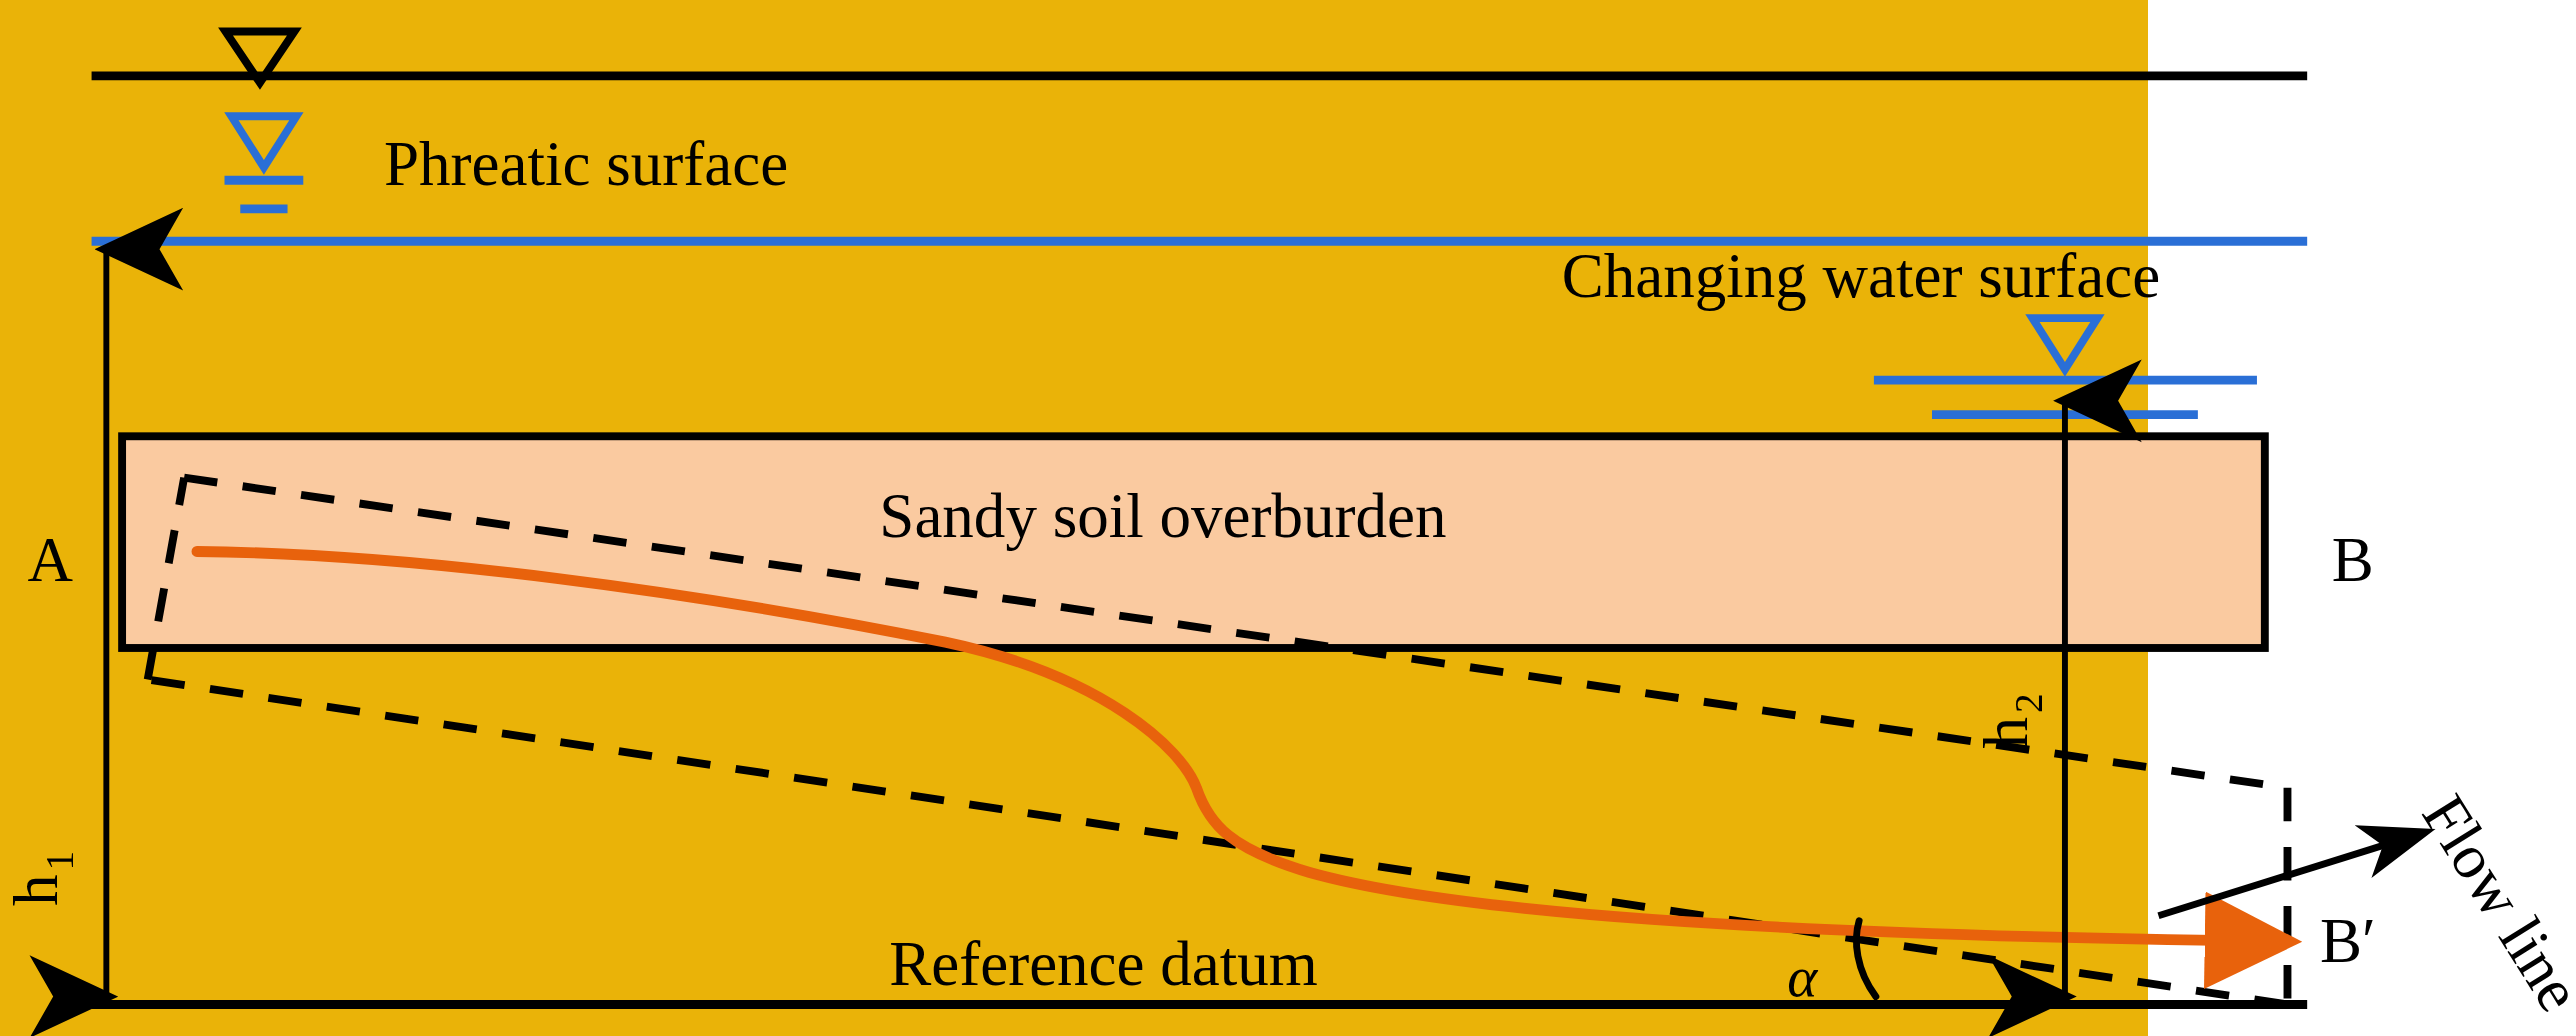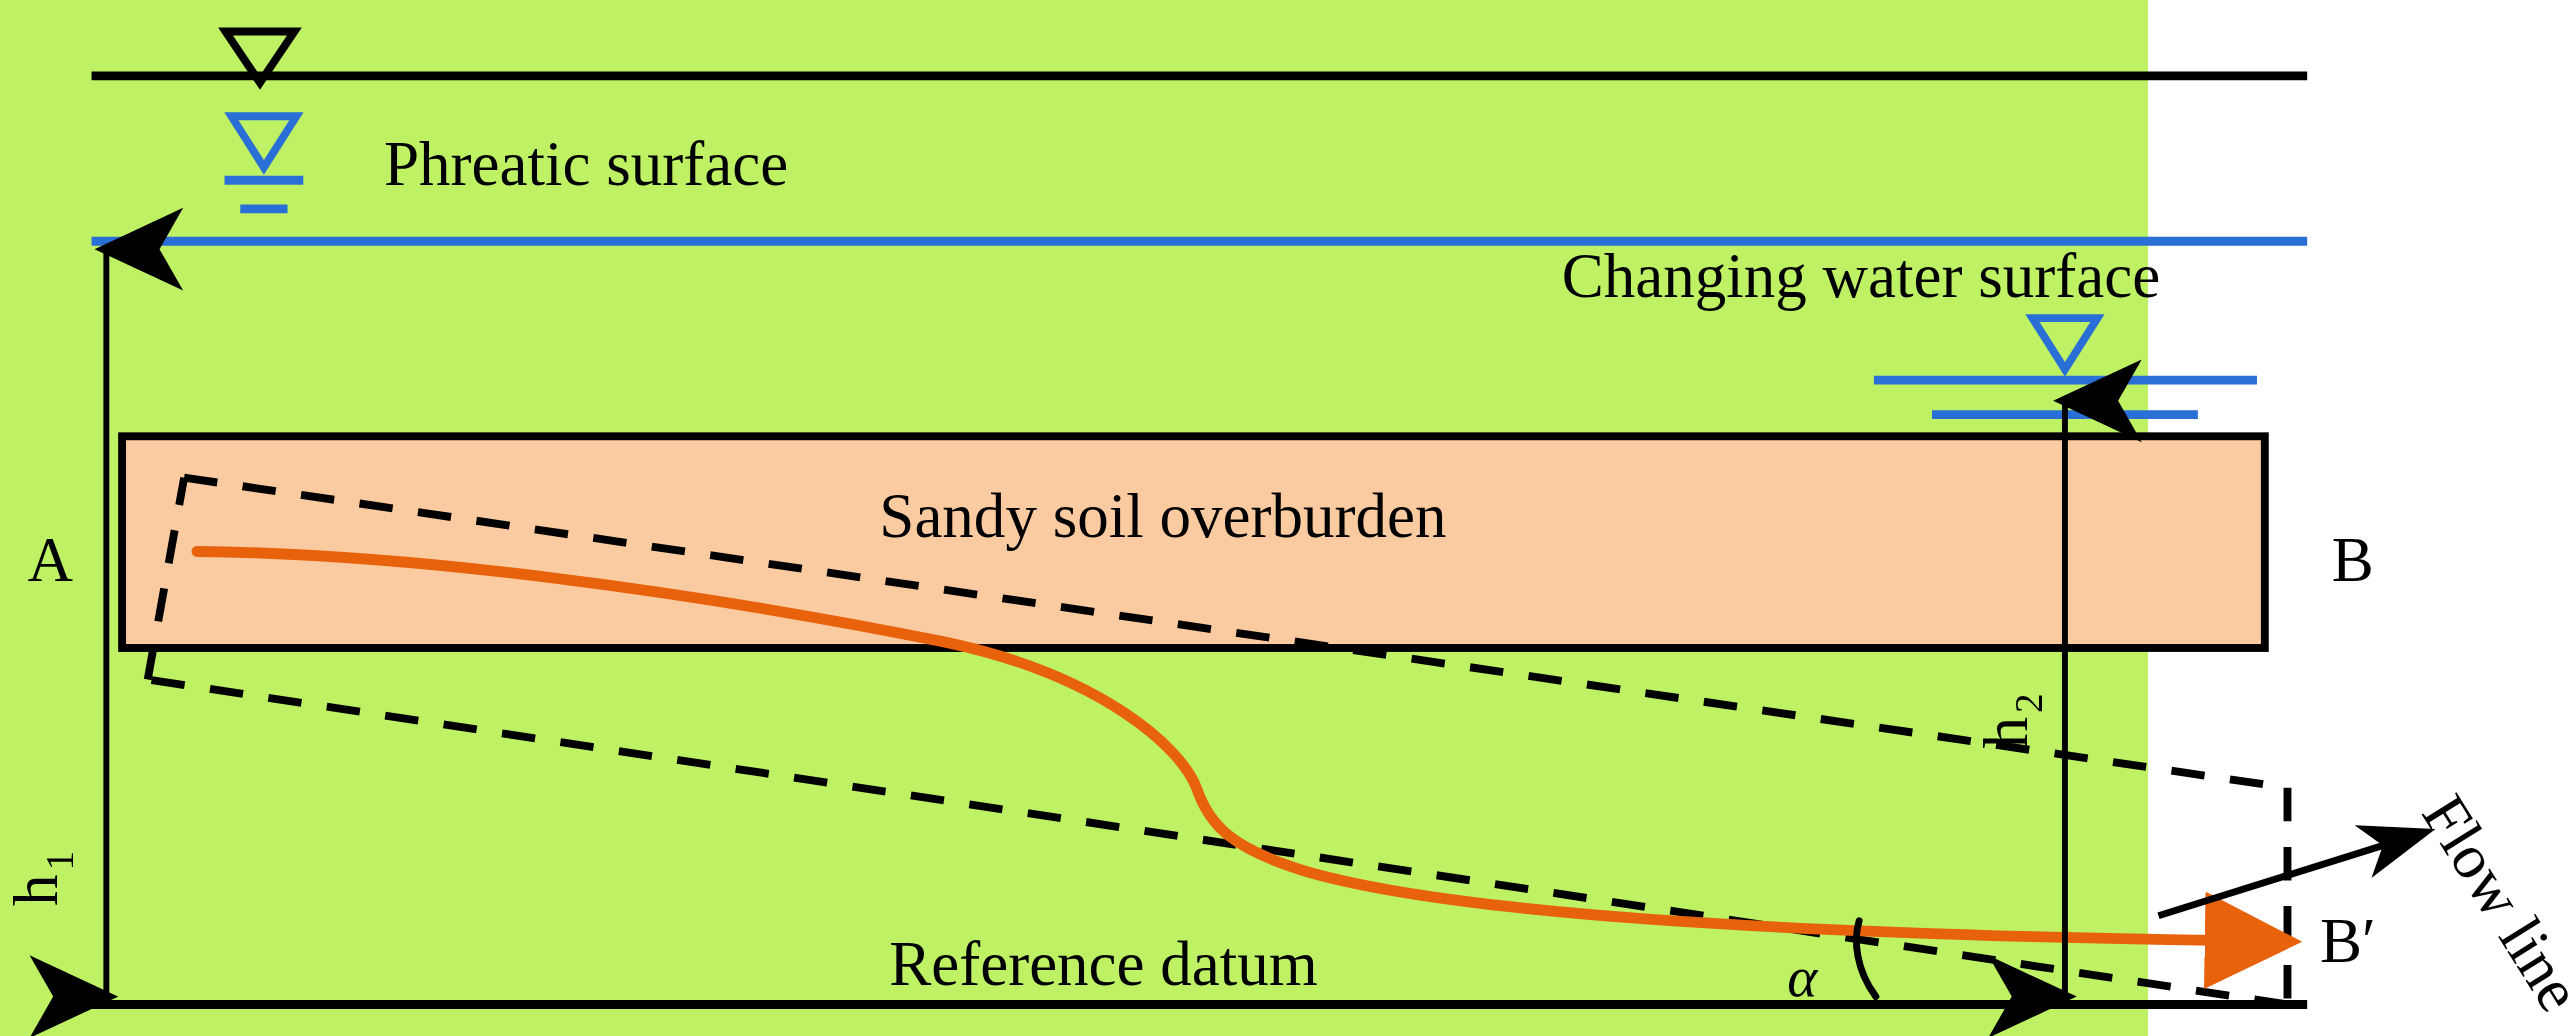--- a/index.html
+++ b/index.html
@@ -10,21 +10,21 @@
   body {
     width: 2576px;
     height: 1037px;
     overflow: hidden;
     font-family: "Liberation Serif", "DejaVu Serif", serif;
   }
   #diagram-root {
     position: relative;
     width: 2148px;
     height: 1037px;
-    background: #bef264;
+    background: #eab308;
   }
   svg#figure {
     display: block;
     width: 2576px;
     height: 1037px;
   }
   .lbl {
     font-family: "Liberation Serif", "DejaVu Serif", serif;
     fill: #000000;
     font-size: 62px;

